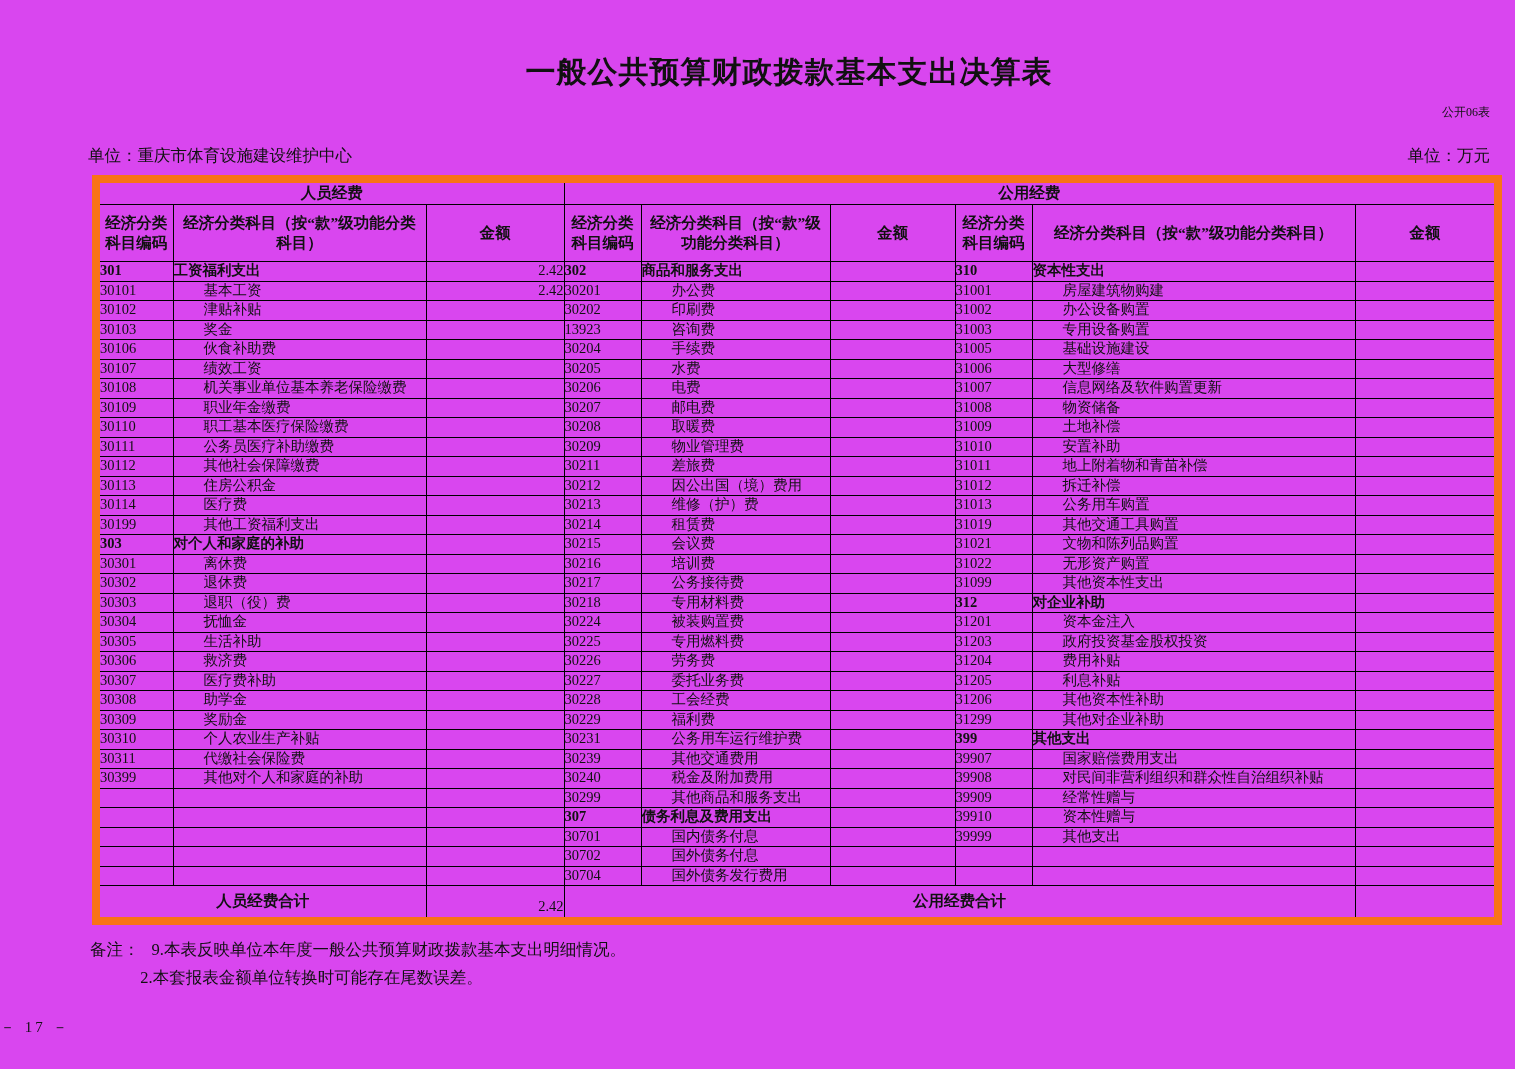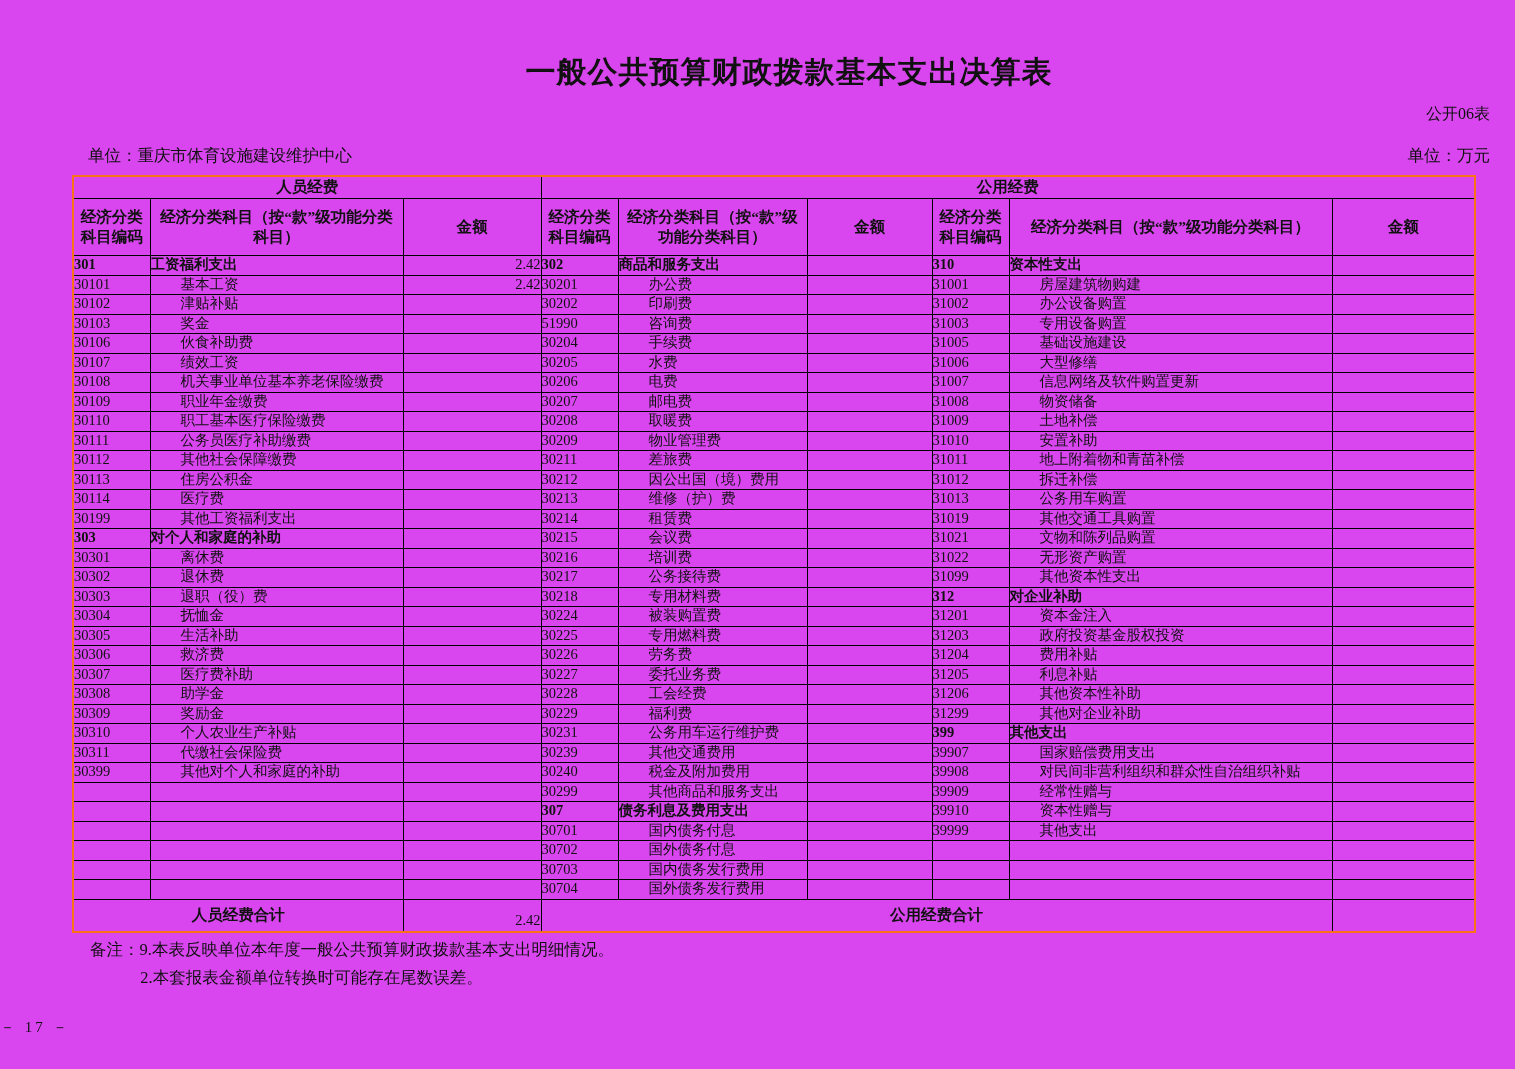--- a/index.html
+++ b/index.html
@@ -9,31 +9,31 @@
     color:#111;
   }
   .page{position:relative;width:1515px;height:1069px;overflow:hidden;background:#d946ef;}
   .title{
     position:absolute;top:52px;left:88px;width:1402px;
     margin:0;text-align:center;
     font-size:30px;font-weight:bold;letter-spacing:1px;
   }
   .table-no{
     position:absolute;top:104px;left:88px;width:1402px;
-    text-align:right;font-size:16px;font-family:Liberation Serif, serif;
+    text-align:right;font-size:12px;font-family:Liberation Serif, serif;
   }
   .meta-row{
     position:absolute;top:145px;left:88px;width:1402px;
     display:flex;justify-content:space-between;
     font-size:16.5px;
   }
   table.budget{
-    position:absolute;top:175px;left:72px;width:1402px;
+    position:absolute;top:175px;left:92px;width:1402px;
     border-collapse:collapse;table-layout:fixed;
-    border:2px solid #f97316;
+    border:8px solid #f97316;
   }
   table.budget th,table.budget td{
     border:1px solid #000;
     overflow:hidden;white-space:nowrap;
     padding:0;
   }
   tr.group-row th{
     height:19px;font-size:15.5px;font-weight:bold;text-align:center;
   }
   tr.col-head-row th{
@@ -51,21 +51,21 @@
   tr.total-row td{
     height:29px;font-size:15.5px;font-weight:bold;text-align:center;vertical-align:middle;margin-top:38px;
   }
   tr.total-row td.amt{
     font-weight:normal;font-size:14.5px;text-align:right;vertical-align:bottom;padding-bottom:2px;
   }
   .notes{
     position:absolute;top:936px;left:90px;width:1400px;
     font-size:16.5px;line-height:28px;
   }
-  .note-line{display:flex;}
+  .note-line{display:flex;gap:12px;}
   .note-indent{margin-left:3.05em;}
   .page-number{
     position:absolute;top:1018px;left:0;width:1515px;
     text-align:left;font-size:15px;letter-spacing:3px;
   }
 </style>
 </head>
 <body>
 
 <div class="page">
@@ -139,21 +139,21 @@
           <td class="name ind">印刷费</td>
           <td class="amt"></td>
           <td class="code">31002</td>
           <td class="name ind">办公设备购置</td>
           <td class="amt"></td>
         </tr>
         <tr>
           <td class="code">30103</td>
           <td class="name ind">奖金</td>
           <td class="amt"></td>
-          <td class="code">51990</td>
+          <td class="code">13923</td>
           <td class="name ind">咨询费</td>
           <td class="amt"></td>
           <td class="code">31003</td>
           <td class="name ind">专用设备购置</td>
           <td class="amt"></td>
         </tr>
         <tr>
           <td class="code">30106</td>
           <td class="name ind">伙食补助费</td>
           <td class="amt"></td>
@@ -438,31 +438,20 @@
           <td class="code">39999</td>
           <td class="name ind">其他支出</td>
           <td class="amt"></td>
         </tr>
         <tr>
           <td class="code"></td>
           <td class="name"></td>
           <td class="amt"></td>
           <td class="code">30702</td>
           <td class="name ind">国外债务付息</td>
-          <td class="amt"></td>
-          <td class="code"></td>
-          <td class="name"></td>
-          <td class="amt"></td>
-        </tr>
-        <tr>
-          <td class="code"></td>
-          <td class="name"></td>
-          <td class="amt"></td>
-          <td class="code">30703</td>
-          <td class="name ind">国内债务发行费用</td>
           <td class="amt"></td>
           <td class="code"></td>
           <td class="name"></td>
           <td class="amt"></td>
         </tr>
         <tr>
           <td class="code"></td>
           <td class="name"></td>
           <td class="amt"></td>
           <td class="code">30704</td>

